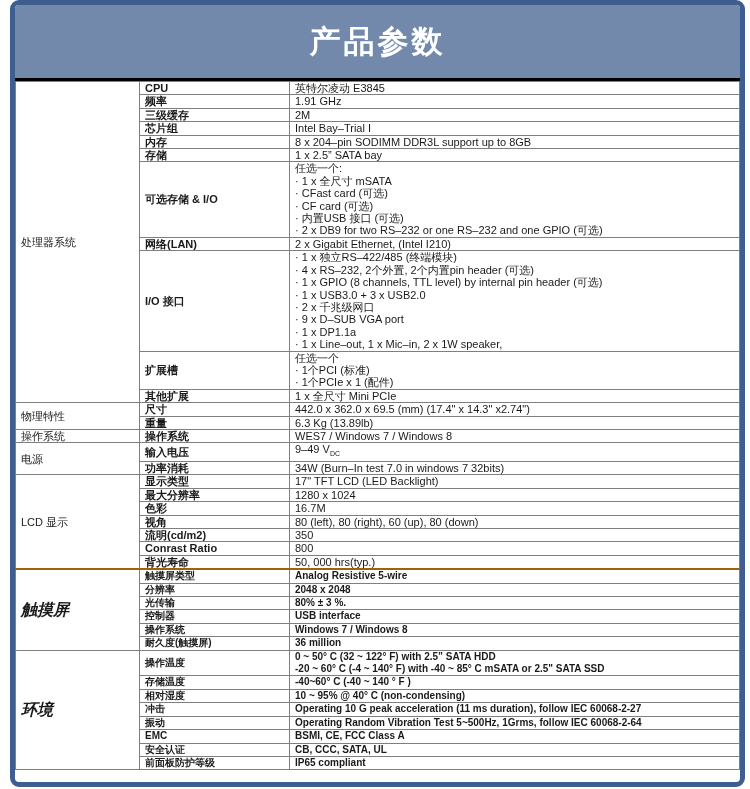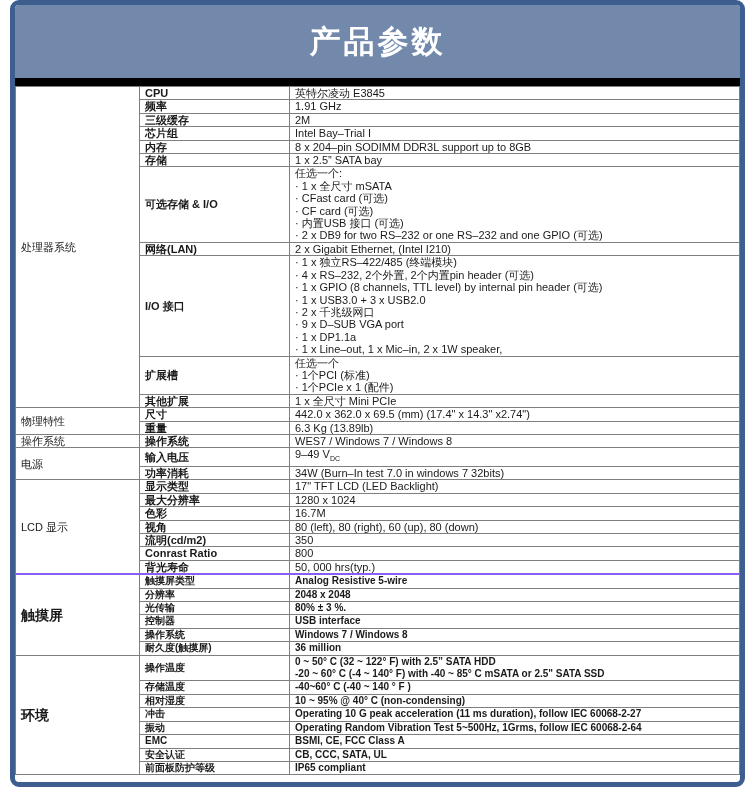--- a/index.html
+++ b/index.html
@@ -9,21 +9,21 @@
     -webkit-font-smoothing:antialiased;
   }
   .frame{
     position:absolute;left:10px;top:0;width:735px;height:787px;
     border:5px solid #3e5e90;border-radius:9px;
     box-sizing:border-box;overflow:hidden;background:#ffffff;
   }
   .header{
     height:73px;background:#7289ab;
     display:flex;align-items:center;justify-content:center;
-    border-bottom:8px solid #000000;
+    border-bottom:3px solid #000000;
   }
   .header h1{
     margin:0;color:#ffffff;font-size:31px;font-weight:bold;
     letter-spacing:3px;font-family:"Liberation Sans",sans-serif;
   }
   table.spec{
     width:100%;border-collapse:collapse;table-layout:fixed;
     margin-top:0;
   }
   table.spec td{
@@ -36,22 +36,22 @@
   td.cat{
     font-weight:normal;font-size:11.5px;padding-left:7px;
     background:#ffffff;
   }
   td.label{padding-left:8px;font-weight:bold;}
   td.value div{white-space:nowrap;}
   tr.alt td{
     font-size:10px;font-weight:bold;line-height:12.4px;
     font-family:"Liberation Sans",sans-serif;
   }
-  tr.alt td.cat{font-size:14px;}
-  tr.first-alt td{border-top:2px solid #8b5cf6;}
+  tr.alt td.cat{font-size:16px;font-style:italic;}
+  tr.first-alt td{border-top:2px solid #a16207;}
   sub{font-size:7px;}
 </style>
 </head>
 <body>
 
 <div class="frame">
   <div class="header">
     <h1>产品参数</h1>
   </div>
   <div class="content">

